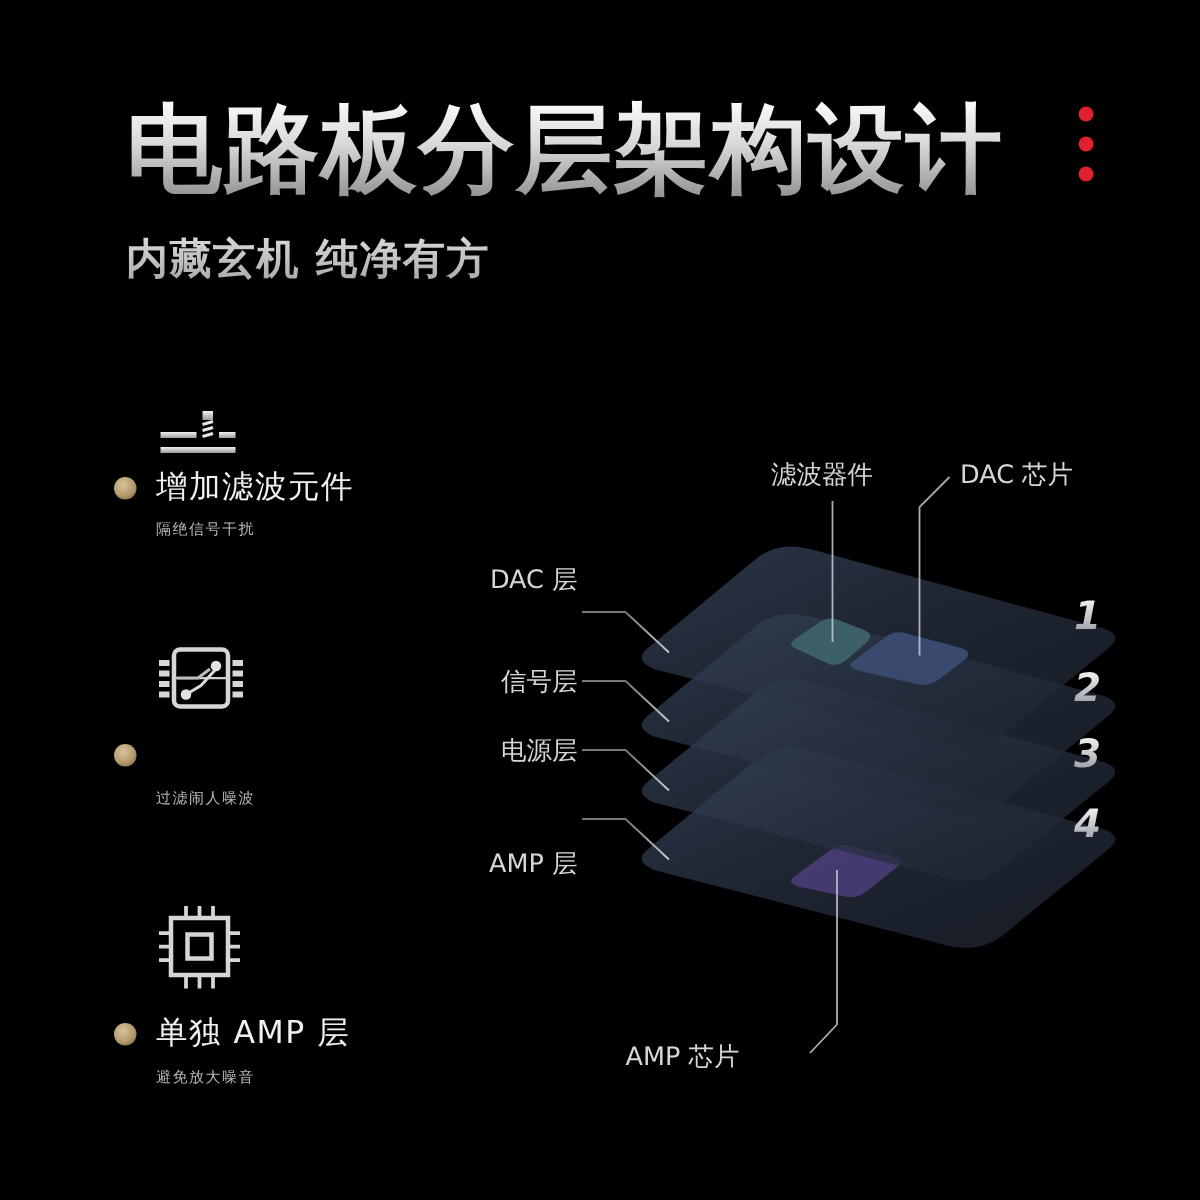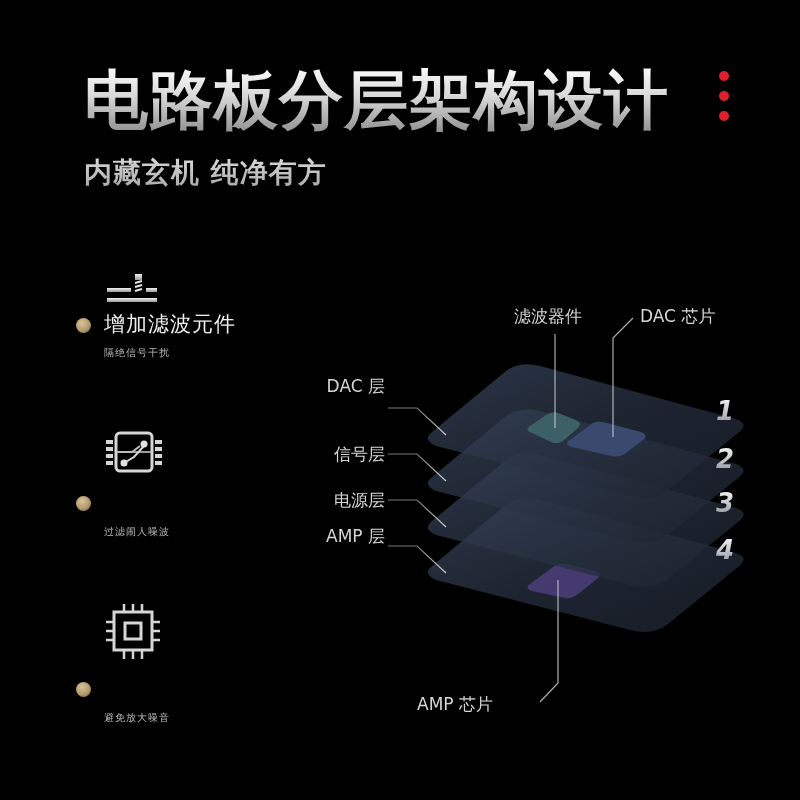--- a/index.html
+++ b/index.html
@@ -87,20 +87,21 @@
 
 <div class="feature" style="top:604px;height:130px;">
   <span class="icon" style="top:0px;">
     <svg width="60" height="56" viewBox="0 0 60 56">
       <rect x="10" y="8" width="38" height="38" fill="none" stroke="#d6d6d6" stroke-width="3"></rect>
       <rect x="21" y="19" width="16" height="16" fill="none" stroke="#d6d6d6" stroke-width="3"></rect>
       <path d="M20 0 V8 M29 0 V8 M38 0 V8 M20 46 V55 M29 46 V55 M38 46 V55 M2 18 H10 M2 27 H10 M2 36 H10 M48 18 H56 M48 27 H56 M48 36 H56" stroke="#d6d6d6" stroke-width="2.5"></path>
     </svg>
   </span>
   <span class="bullet" style="top:78px;"></span>
+  <span class="f-title" style="top:70px;">单独 AMP 层</span>
   <span class="f-desc" style="top:107px;">避免放大噪音</span>
 </div>
 
 <div class="diagram">
   <svg width="800" height="800" viewBox="0 0 800 800" style="position:absolute;left:0;top:0;">
     <defs>
       <linearGradient id="plate" x1="0" y1="0" x2="1" y2="1">
         <stop offset="0" stop-color="#3a4860" stop-opacity="0.75"></stop>
         <stop offset="0.5" stop-color="#2a3445" stop-opacity="0.7"></stop>
         <stop offset="1" stop-color="#1c222d" stop-opacity="0.8"></stop>
@@ -135,19 +136,19 @@
     <path d="M388 546 H417 L446 573" stroke="url(#lineg)" stroke-width="1.2" fill="none"></path>
   </svg>
 
   <span class="lbl" style="left:514px;top:305px;">滤波器件</span>
   <span class="lbl" style="left:640px;top:305px;">DAC 芯片</span>
   <span class="lbl" style="left:417px;top:693px;text-align:right;">AMP 芯片</span>
 
   <span class="lbl r" style="right:415px;top:375px;margin-left:47px;">DAC 层</span>
   <span class="lbl r" style="right:415px;top:443px;">信号层</span>
   <span class="lbl r" style="right:415px;top:489px;">电源层</span>
-  <span class="lbl r" style="right:415px;top:525px;text-align:right;">AMP 层</span>
+  <span class="lbl r" style="right:415px;top:564px;text-align:right;">AMP 层</span>
 
   <span class="num" style="left:716px;top:396px;">1</span>
   <span class="num" style="left:716px;top:444px;">2</span>
   <span class="num" style="left:716px;top:488px;">3</span>
   <span class="num" style="left:716px;top:535px;">4</span>
 </div>
 
 </body></html>

